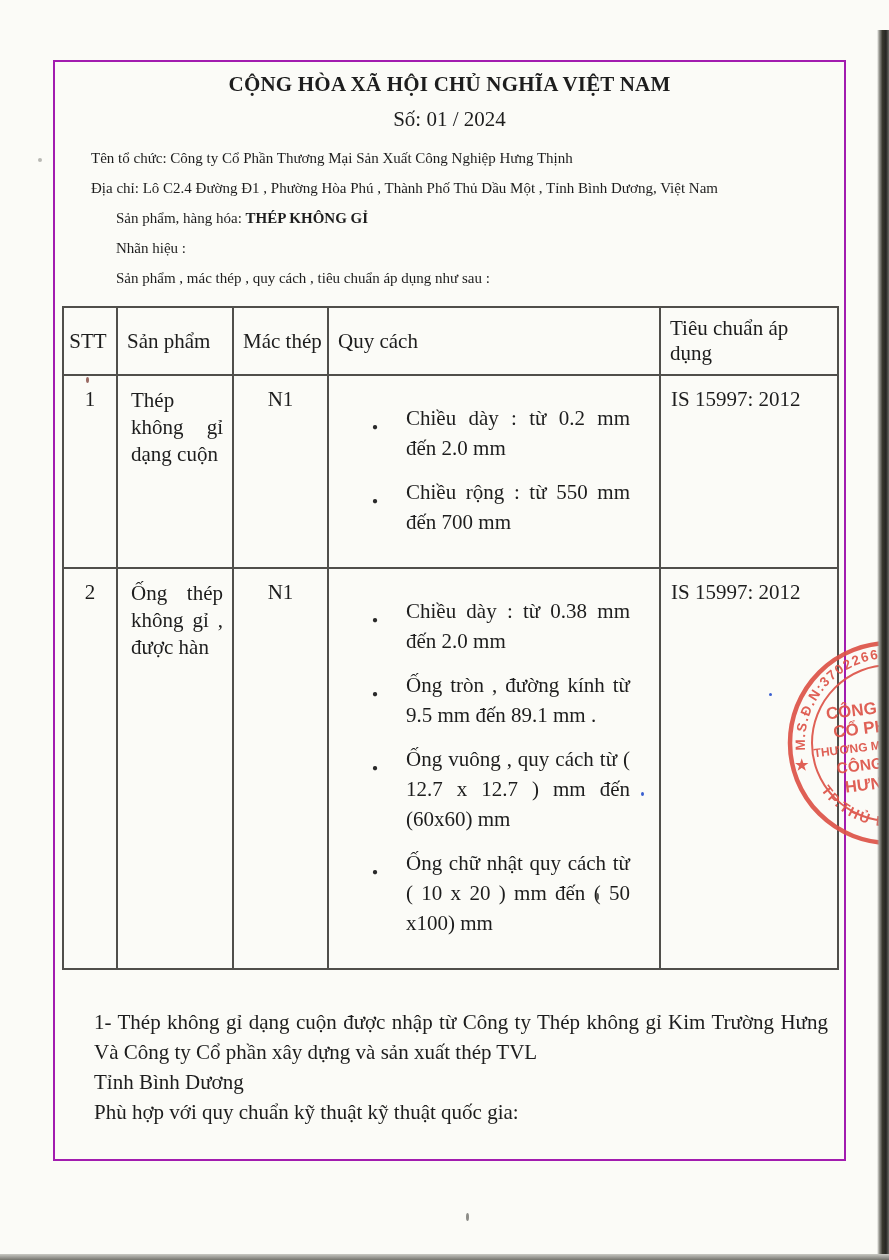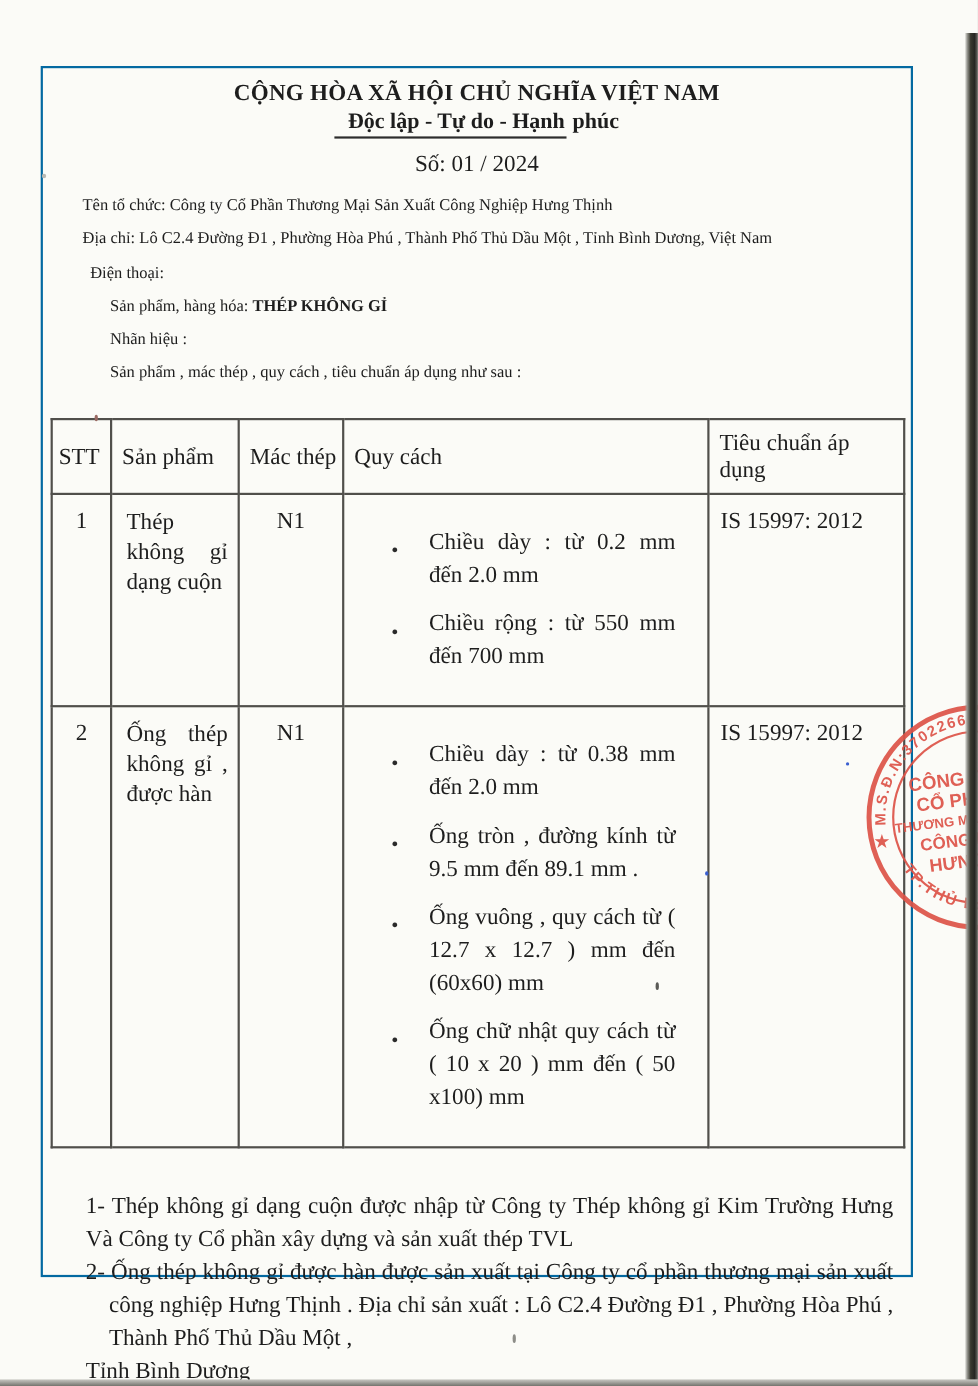--- a/index.html
+++ b/index.html
@@ -2,38 +2,38 @@
 <html><head>
 <meta charset="utf-8">
 <style>
   html,body { margin:0; padding:0; background:#9a9a96; }
   .page {
     position:relative; width:889px; height:1260px; margin:0 auto;
     background:#fbfbf7; overflow:hidden;
     font-family:"Liberation Serif", serif; color:#1d1d1d;
   }
   .frame {
-    position:absolute; left:37px; top:60px; width:793px; height:1101px;
-    border:2px solid #0369a1; box-sizing:border-box;
+    position:absolute; left:53px; top:60px; width:793px; height:1101px;
+    border:2px solid #a21caf; box-sizing:border-box;
   }
   
   .doc-header { text-align:center; padding-top:9px; }
   .nat-title { margin:0; font-size:21px; line-height:26px; font-weight:bold; letter-spacing:.2px; }
   .motto { margin:2px 0 0; font-size:20px; font-weight:bold; }
   .motto-ul { display:inline-block; border-bottom:2px solid #2c2c2c; padding:0 2px 2px 12px; }
   .doc-title { margin:31px 0 0; font-size:26px; line-height:32px; font-weight:bold; letter-spacing:.6px; }
   .doc-number { margin:8px 0 0; font-size:21px; line-height:28px; }
   
   .info { margin:10px 26px 0 36px; font-size:15px; line-height:30px; }
   .info p { margin:0; }
   .info .phone { padding-left:7px; margin-top:2px; }
   .info .indent { padding-left:25px; }
   .bold { font-weight:bold; }
   
-  table.spec-table { margin:26px 0 0 7px; border-collapse:collapse; table-layout:fixed; width:775px; }
+  table.spec-table { margin:13px 0 0 7px; border-collapse:collapse; table-layout:fixed; width:775px; }
   .spec-table th, .spec-table td { border:2px solid #504f4b; font-size:21px; }
   .spec-table th { font-weight:normal; text-align:left; padding:8px 4px 8px 9px; }
   .spec-table th.c { text-align:center; padding-left:0; }
   .spec-table td { vertical-align:top; }
   tr.r1 td { height:89px; }
   tr.r2 td { height:239px; }
   td.stt { text-align:center; padding-top:11px; }
   td.prod { padding:11px 9px 0 13px; text-align:justify; line-height:27px; }
   td.grade { text-align:center; padding-top:11px; }
   td.std { padding:11px 4px 0 10px; }
@@ -59,28 +59,26 @@
 </style>
 </head>
 <body>
 
 <div class="page">
 
   <div class="frame">
 
     <div class="doc-header">
       <p class="nat-title">CỘNG HÒA XÃ HỘI CHỦ NGHĨA VIỆT NAM</p>
-      <p class="motto"><span class="motto-ul">Độc lập - Tự do - Hạnh</span><span> phúc</span></p>
       <p class="doc-number">Số: 01 / 2024</p>
     </div>
 
     <div class="info">
       <p>Tên tổ chức: Công ty Cổ Phần Thương Mại Sản Xuất Công Nghiệp Hưng Thịnh</p>
       <p>Địa chỉ: Lô C2.4 Đường Đ1 , Phường Hòa Phú , Thành Phố Thủ Dầu Một , Tỉnh Bình Dương, Việt Nam</p>
-      <p class="phone">Điện thoại:</p>
       <p class="indent"><span>Sản phẩm, hàng hóa: </span><span class="bold">THÉP KHÔNG GỈ</span></p>
       <p class="indent">Nhãn hiệu :</p>
       <p class="indent">Sản phẩm , mác thép , quy cách , tiêu chuẩn áp dụng như sau :</p>
     </div>
 
     <table class="spec-table">
       <colgroup>
         <col style="width:54px">
           <col style="width:116px">
           <col style="width:95px">
@@ -119,21 +117,20 @@
             <li>Ống chữ nhật quy cách từ ( 10 x 20 ) mm đến ( 50 x100) mm</li>
           </ul>
         </td>
         <td class="std">IS 15997: 2012</td>
       </tr>
     </tbody>
       </table>
 
     <div class="notes">
       <p class="note-1">1-  Thép không gỉ dạng cuộn được nhập từ Công ty Thép không gỉ Kim Trường Hưng Và Công ty Cổ phần xây dựng và sản xuất thép TVL</p>
-      <p class="note-2">2-  Ống thép không gỉ được hàn được sản xuất tại Công ty cổ phần thương mại sản xuất công nghiệp Hưng Thịnh . Địa chỉ sản xuất : Lô C2.4 Đường Đ1 , Phường Hòa Phú , Thành Phố Thủ Dầu Một ,</p>
       <p class="province">Tỉnh Bình Dương</p>
       <p>Phù hợp với quy chuẩn kỹ thuật kỹ thuật quốc gia:</p>
 
     </div>
 
   </div>
 
   <svg class="stamp" viewBox="-110 -110 220 220" xmlns="http://www.w3.org/2000/svg">
     <g stroke="#dd5348" fill="none">
       <circle cx="0" cy="0" r="100" stroke-width="4.5"></circle>

